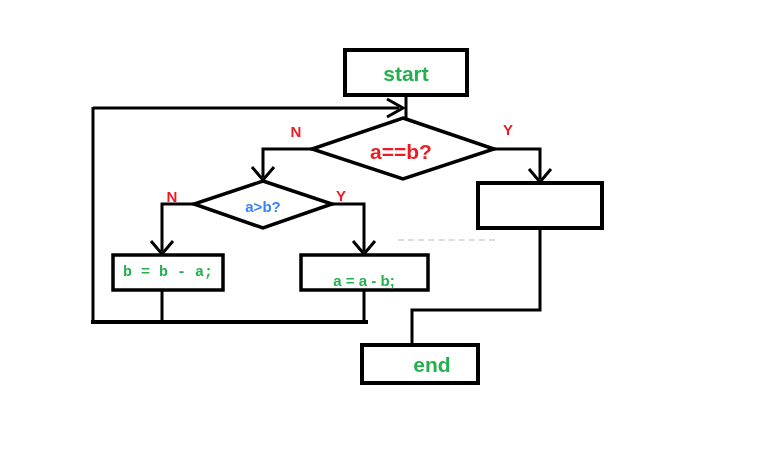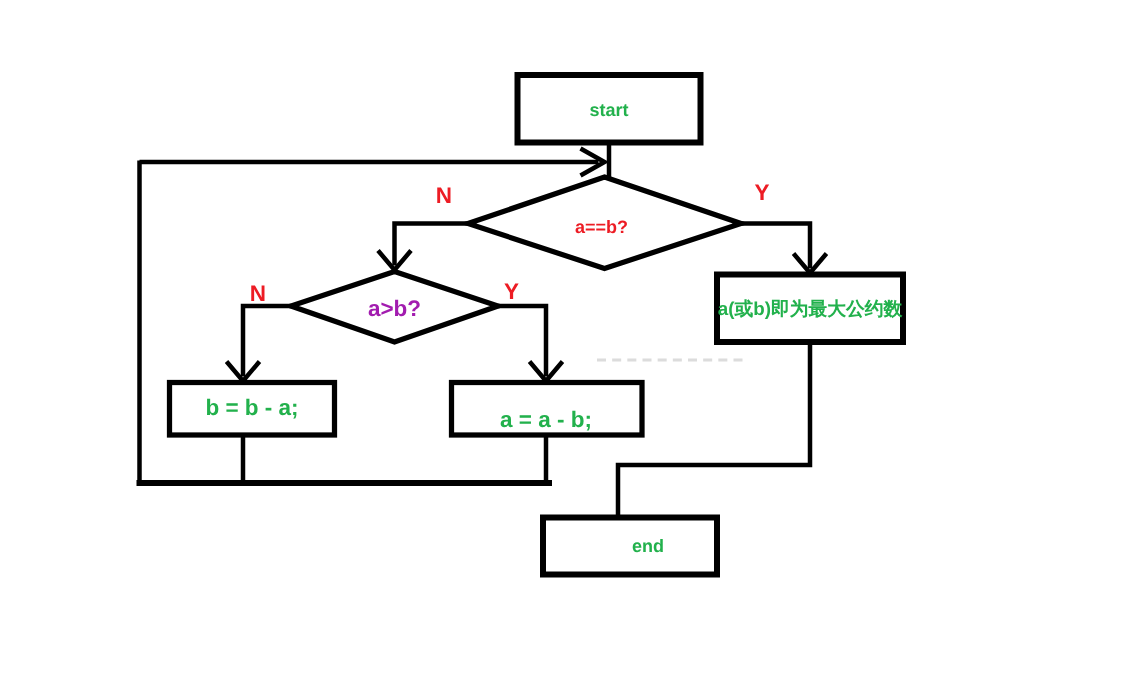--- a/index.html
+++ b/index.html
@@ -22,22 +22,22 @@
   }
   .label {
     position: absolute;
     transform: translate(-50%, -50%);
     font-weight: bold;
     white-space: nowrap;
     line-height: 1;
   }
   .green  { color: #22b14c; }
   .red    { color: #ed1c24; }
-  .orange { color: #a21caf; }
-  .fs-17 { font-size: 12px; }
+  .orange { color: #3b82f6; }
+  .fs-17 { font-size: 21px; }
   .fs-15 { font-size: 15px; }
   .fs-12 { font-size: 12.5px; }
   .watermark {
     position: absolute;
     left: 398px;
     top: 239px;
     width: 97px;
     height: 0;
     border-top: 2px dashed #dcdcdc;
   }
@@ -79,23 +79,22 @@
   </svg>
 
   <div class="watermark"></div>
 
   <div class="label green fs-17" style="left:406px; top:73px;">start</div>
 
   <div class="label red fs-17" style="left:401px; top:151px;">a==b?</div>
 
   <div class="label orange fs-15" style="left:263px; top:206px;">a&gt;b?</div>
 
-  <div class="label green fs-12" style="left:540px; top:206px;">a(或b)即为最大公约数</div>
 
-  <div class="label green fs-15" style="left:168px; top:272px;">b = b - a;</div>
+  <div class="label green fs-15" style="left:168px; top:272px;font-family:Liberation Mono, monospace;">b = b - a;</div>
 
   <div class="label green fs-15" style="left:364px; top:280px;">a = a - b;</div>
 
   <div class="label green fs-17" style="left:432px; top:364px;">end</div>
 
   <div class="label red fs-15" style="left:296px; top:131px;">N</div>
 
   <div class="label red fs-15" style="left:508px; top:129px;">Y</div>
 
   <div class="label red fs-15" style="left:172px; top:196px;">N</div>

